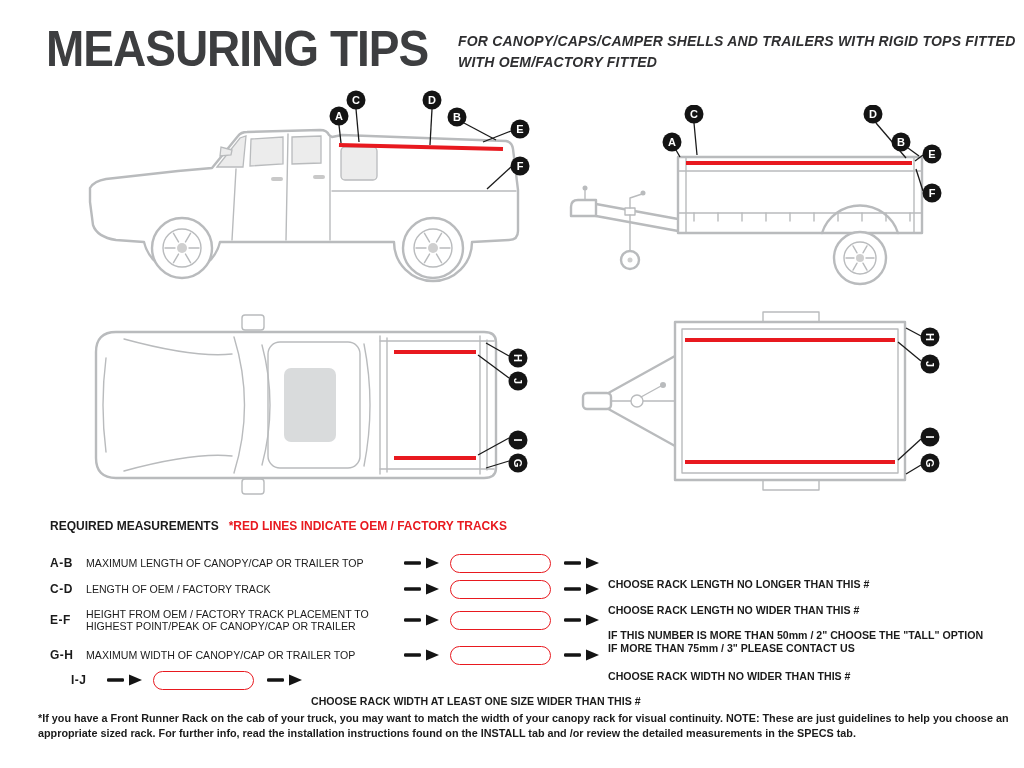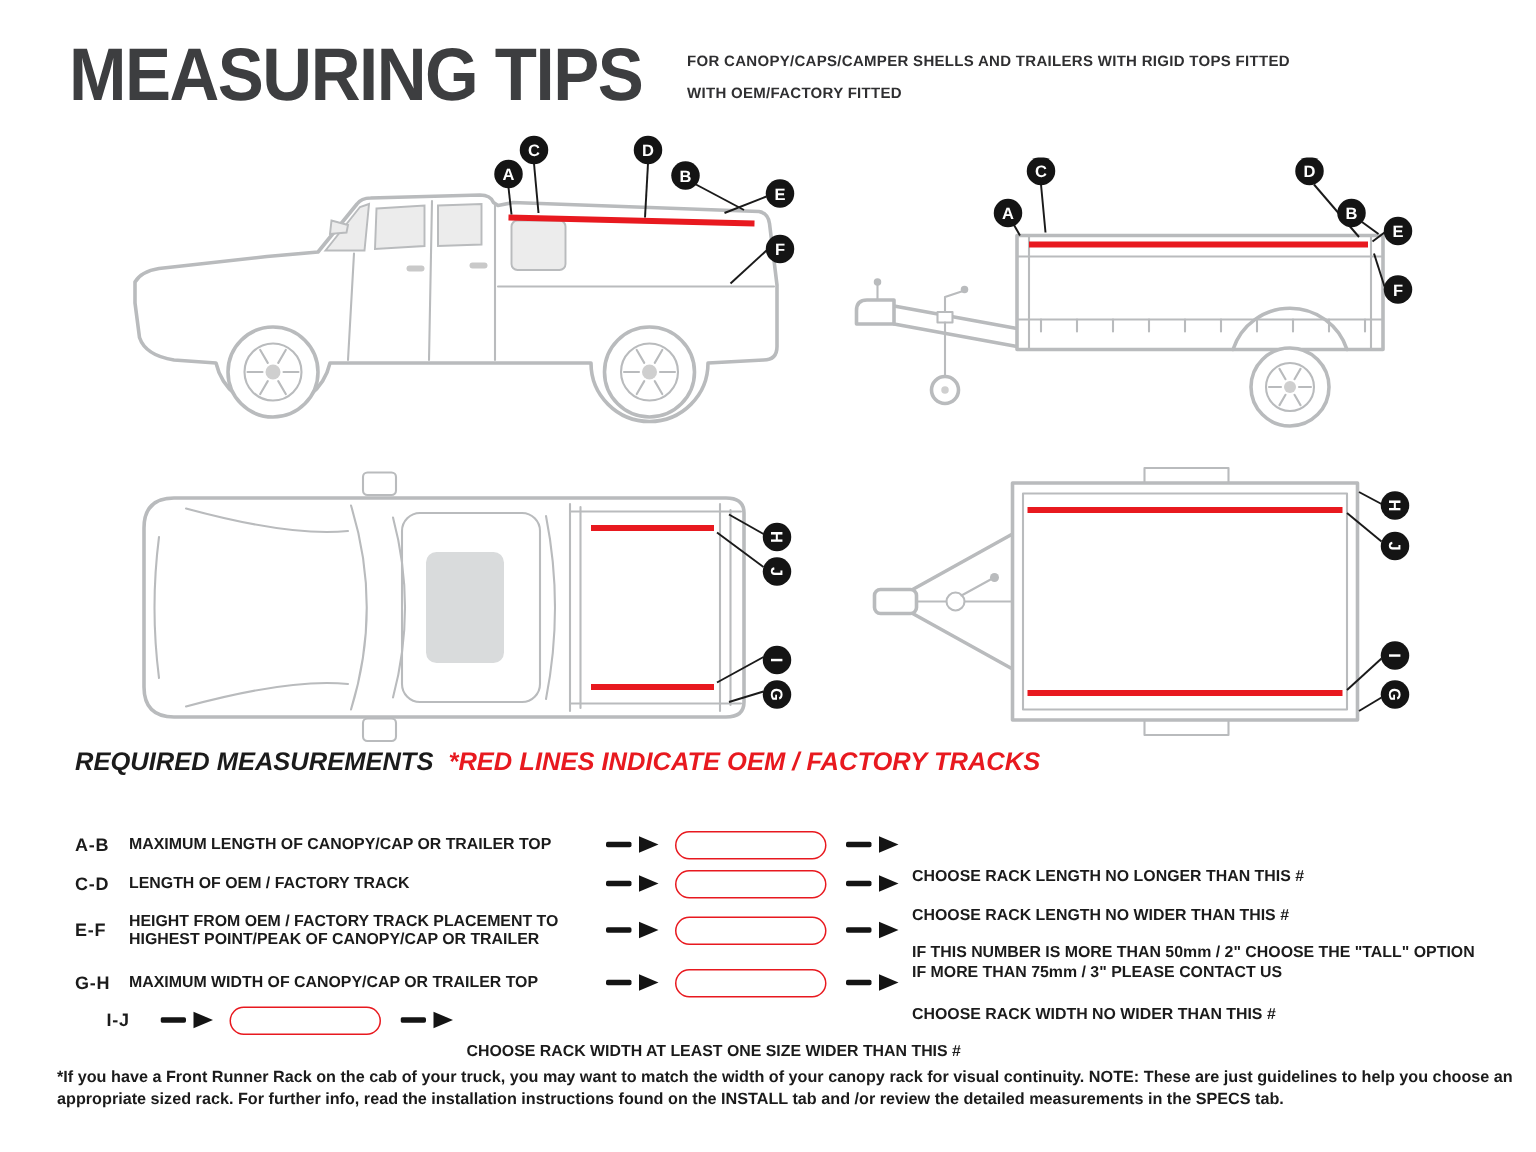--- a/index.html
+++ b/index.html
@@ -1,36 +1,36 @@
 <!DOCTYPE html>
 <html><head>
 <meta charset="utf-8">
 <style>
   html,body{margin:0;padding:0;background:#ffffff;}
   body{width:1024px;height:768px;position:relative;overflow:hidden;
        font-family:"Liberation Sans",sans-serif;color:#1b1b1b;}
   .title{position:absolute;left:46px;top:20px;font-size:46px;font-weight:bold;
          letter-spacing:-1px;color:#3d3e40;transform:scale(1,1.08);transform-origin:left top;}
-  .subtitle{position:absolute;left:458px;top:31px;font-size:10px;font-weight:bold;
-            color:#2f2f31;line-height:21px;letter-spacing:.2px;}
+  .subtitle{position:absolute;left:458px;top:31px;font-size:14px;font-weight:bold;
+            color:#2f2f31;line-height:21px;letter-spacing:.2px;font-style:italic;}
   .dg{position:absolute;}
   
   .ln{fill:none;stroke:#b9bbbd;stroke-width:2.4;stroke-linecap:round;stroke-linejoin:round;}
   .lnt{stroke-width:1.4;}
   .fw{fill:#ffffff;}
   .glass{fill:#ececec;stroke:#b9bbbd;stroke-width:1.3;}
   .track{fill:none;stroke:#e8191f;stroke-width:4;}
   .leader{fill:none;stroke:#1a1a1a;stroke-width:1.3;}
   .badge{fill:#141414;stroke:none;}
   .btxt{fill:#ffffff;font-family:"Liberation Sans",sans-serif;font-size:11px;font-weight:bold;text-anchor:middle;}
-  .legend{position:absolute;left:50px;top:498px;display:flex;gap:10px;font-size:17px;font-weight:bold;font-style:italic;}
+  .legend{position:absolute;left:50px;top:519px;display:flex;gap:10px;font-size:12px;font-weight:bold;}
   .legend .note{color:#e8191f;}
   .m-row{position:absolute;left:50px;width:950px;display:flex;align-items:center;}
   .m-key{width:36px;font-size:12px;font-weight:bold;letter-spacing:.5px;}
-  .m-desc{width:318px;font-size:10.6px;font-weight:bold;line-height:12.5px;}
+  .m-desc{width:318px;font-size:10.6px;font-weight:normal;line-height:12.5px;}
   .m-arrowcol{width:46px;}
   .m-pillcol{width:114px;display:flex;}
   .pill{width:101px;height:19px;border:1.6px solid #e8191f;border-radius:10px;box-sizing:border-box;background:#fff;}
   .m-arrowcol2{width:44px;}
   .m-result{flex:1;font-size:10.6px;font-weight:bold;line-height:13.5px;margin-top:44px;}
   .line2{display:block;}
   .arrow-ic{display:block;}
   .footnote{position:absolute;left:38px;top:711px;width:974px;font-size:10.8px;
             font-weight:bold;line-height:14.5px;}
 </style>

